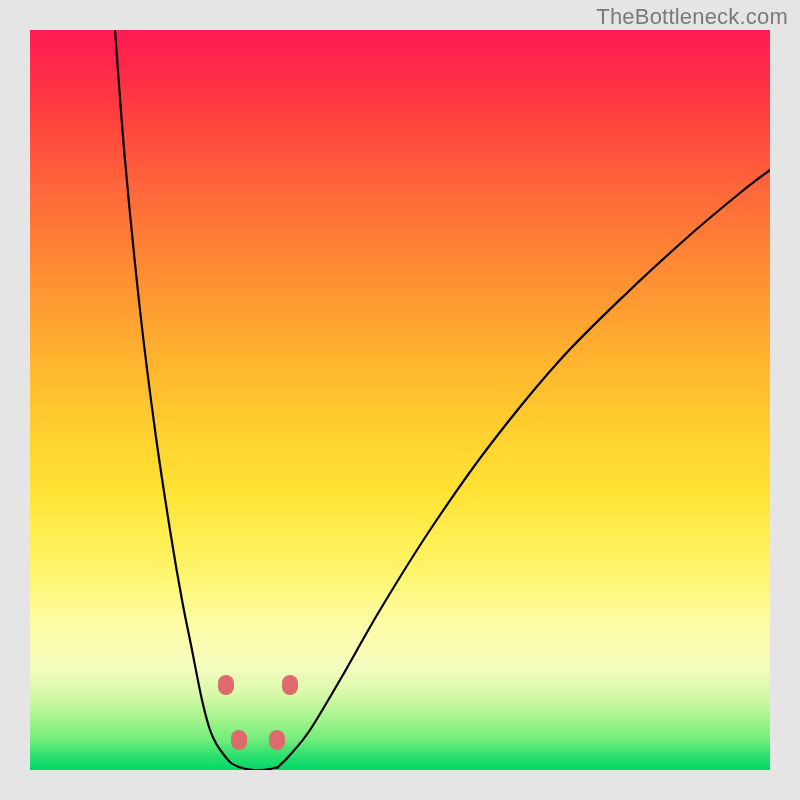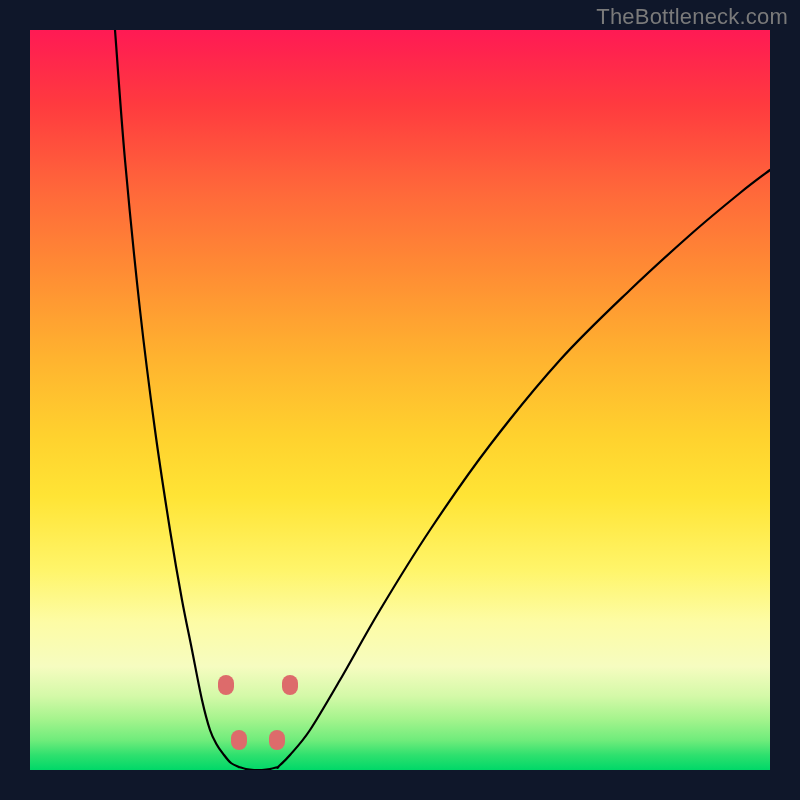--- a/index.html
+++ b/index.html
@@ -8,21 +8,21 @@
     width: 800px;
     height: 800px;
     overflow: hidden;
     background: #000;
     font-family: Arial, Helvetica, sans-serif;
   }
   .outer {
     position: relative;
     width: 800px;
     height: 800px;
-    background: #0f172a;
+    background: #e5e5e5;
   }
   .plot {
     position: absolute;
     left: 30px;
     top: 30px;
     width: 740px;
     height: 740px;
     background: linear-gradient(to bottom,
       #ff1a54 0%,
       #ff3a3f 10%,

